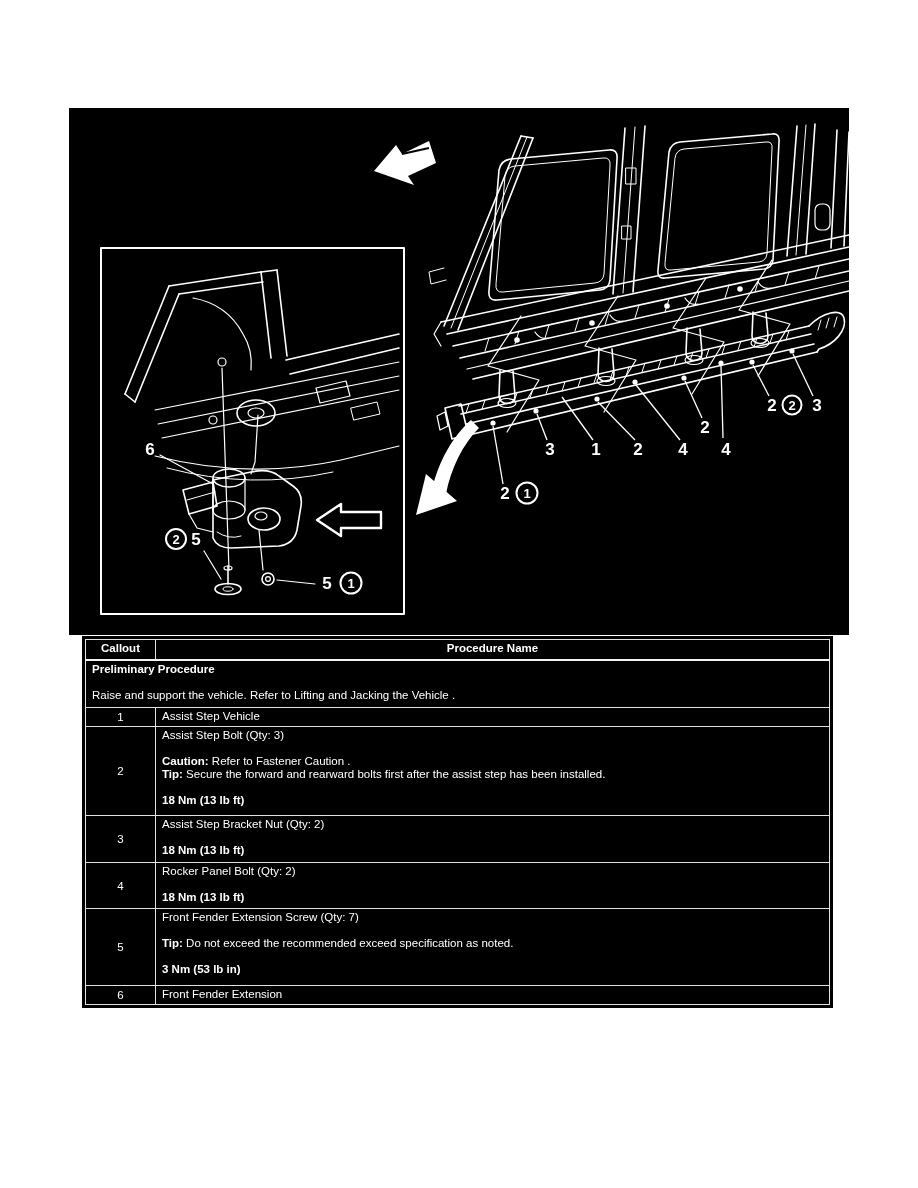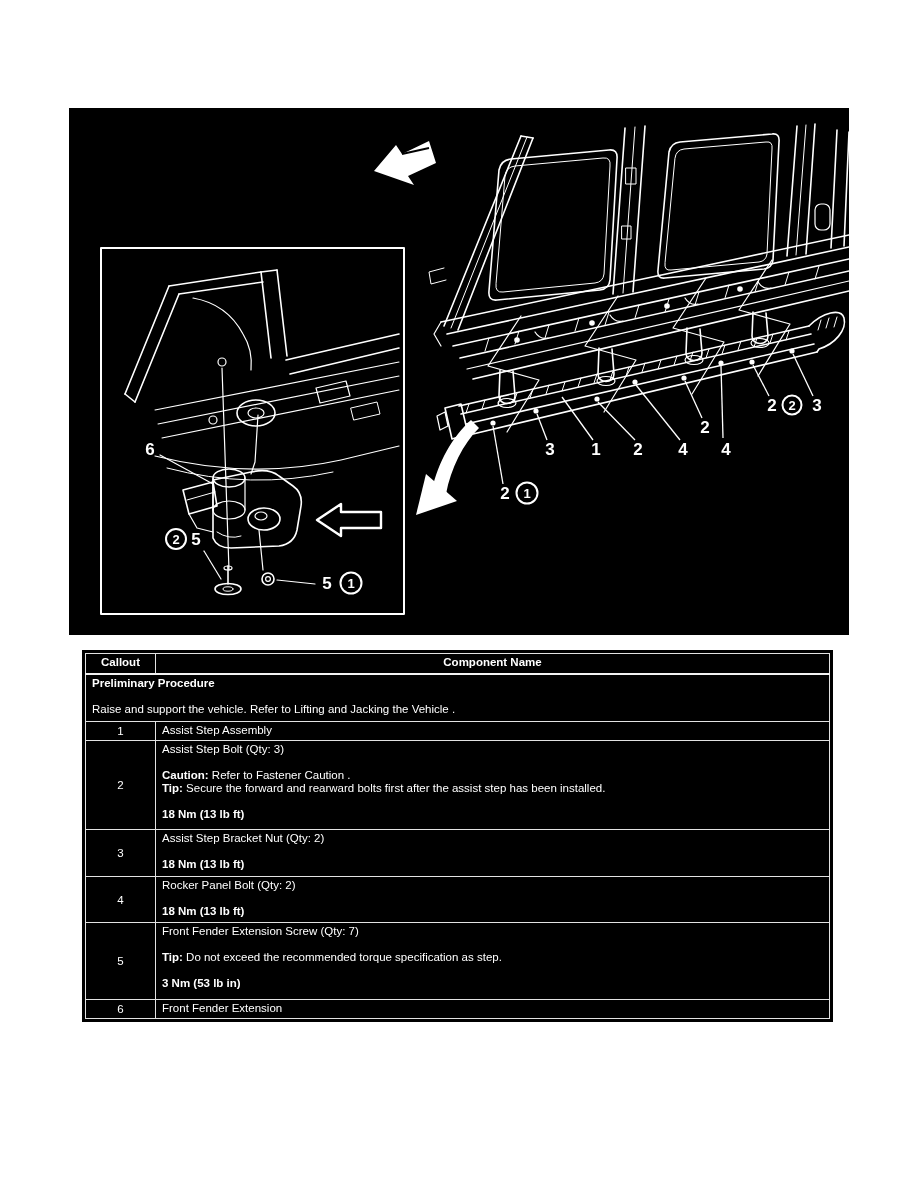--- a/index.html
+++ b/index.html
@@ -20,21 +20,21 @@
     fill:#ffffff;font-family:"Liberation Sans",sans-serif;
     font-size:17px;font-weight:bold;text-anchor:middle;
   }
   .circ-txt{
     fill:#ffffff;font-family:"Liberation Sans",sans-serif;
     font-size:13px;font-weight:bold;text-anchor:middle;
   }
   .circ{fill:#000000;stroke:#ffffff;stroke-width:2;}
   
   .callout-table{
-    position:absolute;left:85px;top:653px;width:745px;
+    position:absolute;left:85px;top:639px;width:745px;
     border-collapse:collapse;background:#000000;color:#ffffff;
     font-size:11.5px;outline:3px solid #000000;border:1px solid #ffffff;
     table-layout:fixed;
   }
   .callout-table th,.callout-table td{
     border:1px solid #e2e2e2;padding:2px 6px;vertical-align:top;
   }
   .callout-table th{
     font-weight:bold;text-align:center;height:15px;padding:2px 4px;
     border-bottom:2px solid #f2f2f2;
@@ -245,35 +245,35 @@
         </g>
       </g>
     </g>
   </svg>
 </div>
 
 <table class="callout-table">
   <thead>
     <tr>
       <th class="c-col">Callout</th>
-      <th>Component Name</th>
+      <th>Procedure Name</th>
     </tr>
   </thead>
   <tbody>
     <tr class="prelim">
       <td colspan="2">
         <div class="line b">Preliminary Procedure</div>
         <div class="sp"></div>
         <div class="line">Raise and support the vehicle. Refer to Lifting and Jacking the Vehicle .</div>
       </td>
     </tr>
     <tr class="r1">
       <td class="num">1</td>
       <td>
-        <div class="line">Assist Step Assembly</div>
+        <div class="line">Assist Step Vehicle</div>
       </td>
     </tr>
     <tr class="r2">
       <td class="num">2</td>
       <td>
         <div class="line">Assist Step Bolt (Qty: 3)</div>
         <div class="sp"></div>
         <div class="line"><span class="b">Caution:</span><span> Refer to Fastener Caution .</span></div>
         <div class="line"><span class="b">Tip:</span><span> Secure the forward and rearward bolts first after the assist step has been installed.</span></div>
         <div class="sp"></div>
@@ -294,21 +294,21 @@
         <div class="line">Rocker Panel Bolt (Qty: 2)</div>
         <div class="sp"></div>
         <div class="line b">18 Nm (13 lb ft)</div>
       </td>
     </tr>
     <tr class="r5">
       <td class="num">5</td>
       <td>
         <div class="line">Front Fender Extension Screw (Qty: 7)</div>
         <div class="sp"></div>
-        <div class="line"><span class="b">Tip:</span><span> Do not exceed the recommended torque specification as step.</span></div>
+        <div class="line"><span class="b">Tip:</span><span> Do not exceed the recommended exceed specification as noted.</span></div>
         <div class="sp"></div>
         <div class="line b">3 Nm (53 lb in)</div>
       </td>
     </tr>
     <tr class="r6">
       <td class="num">6</td>
       <td>
         <div class="line">Front Fender Extension</div>
       </td>
     </tr>

